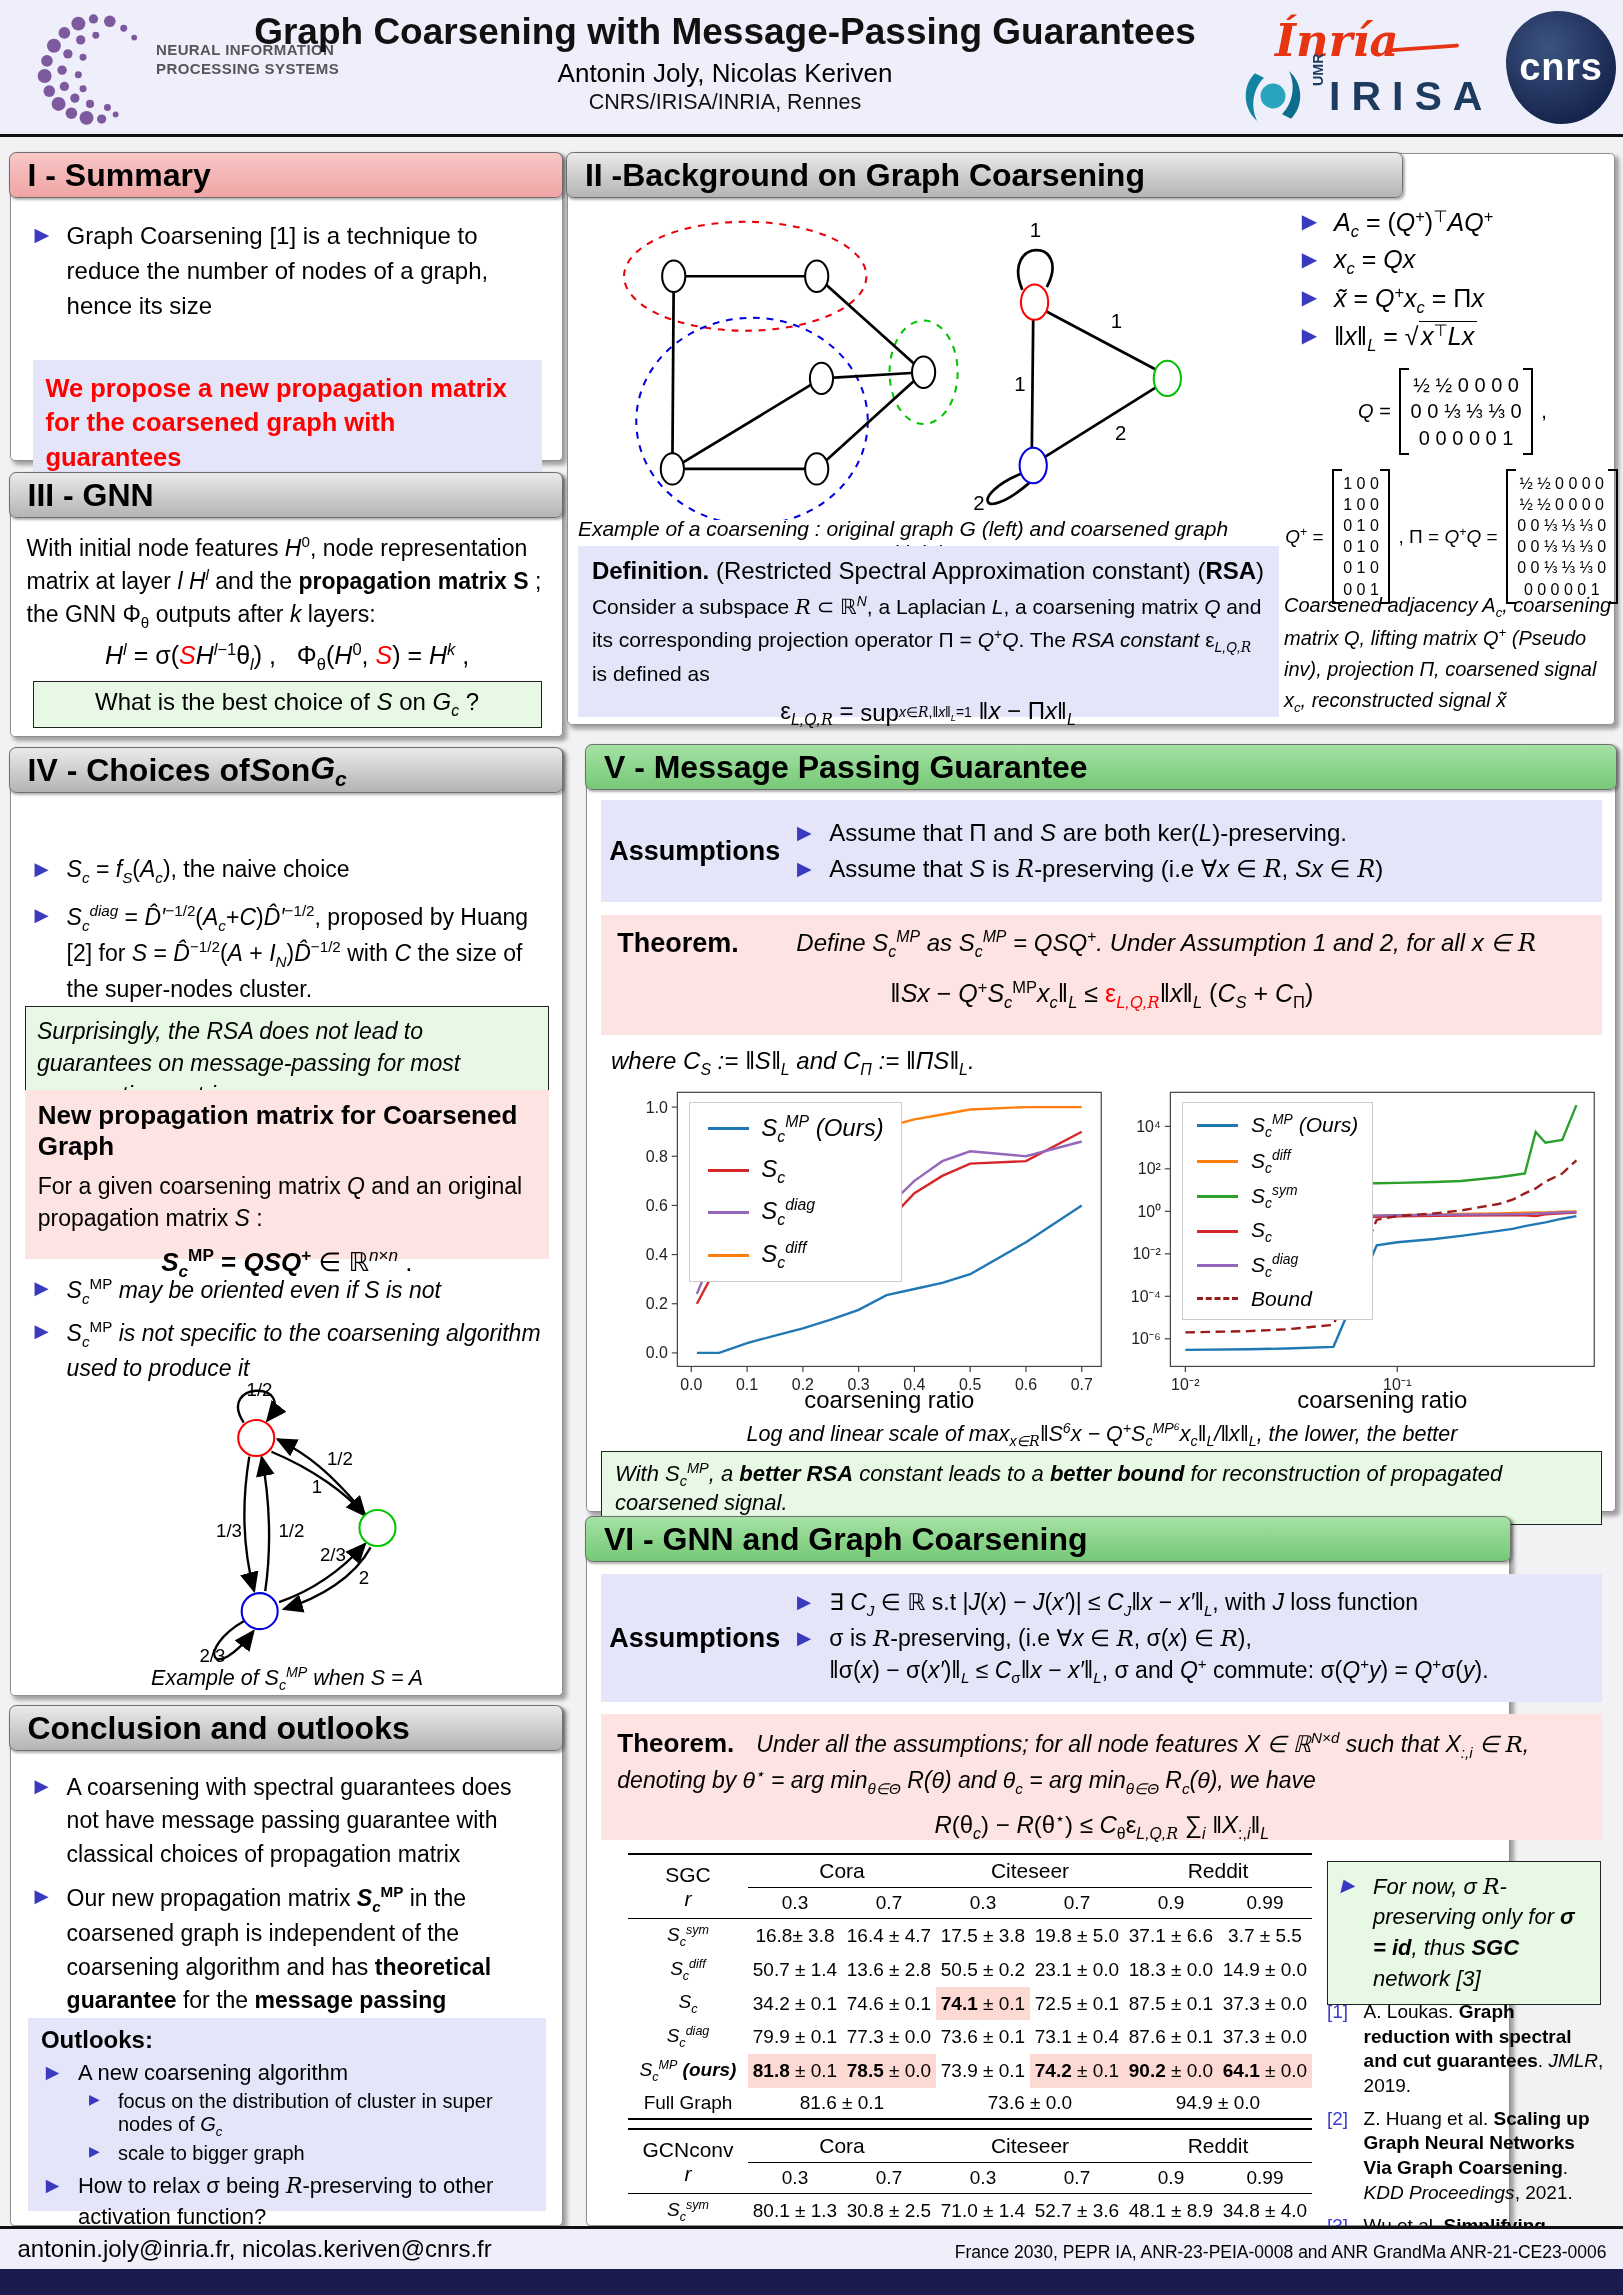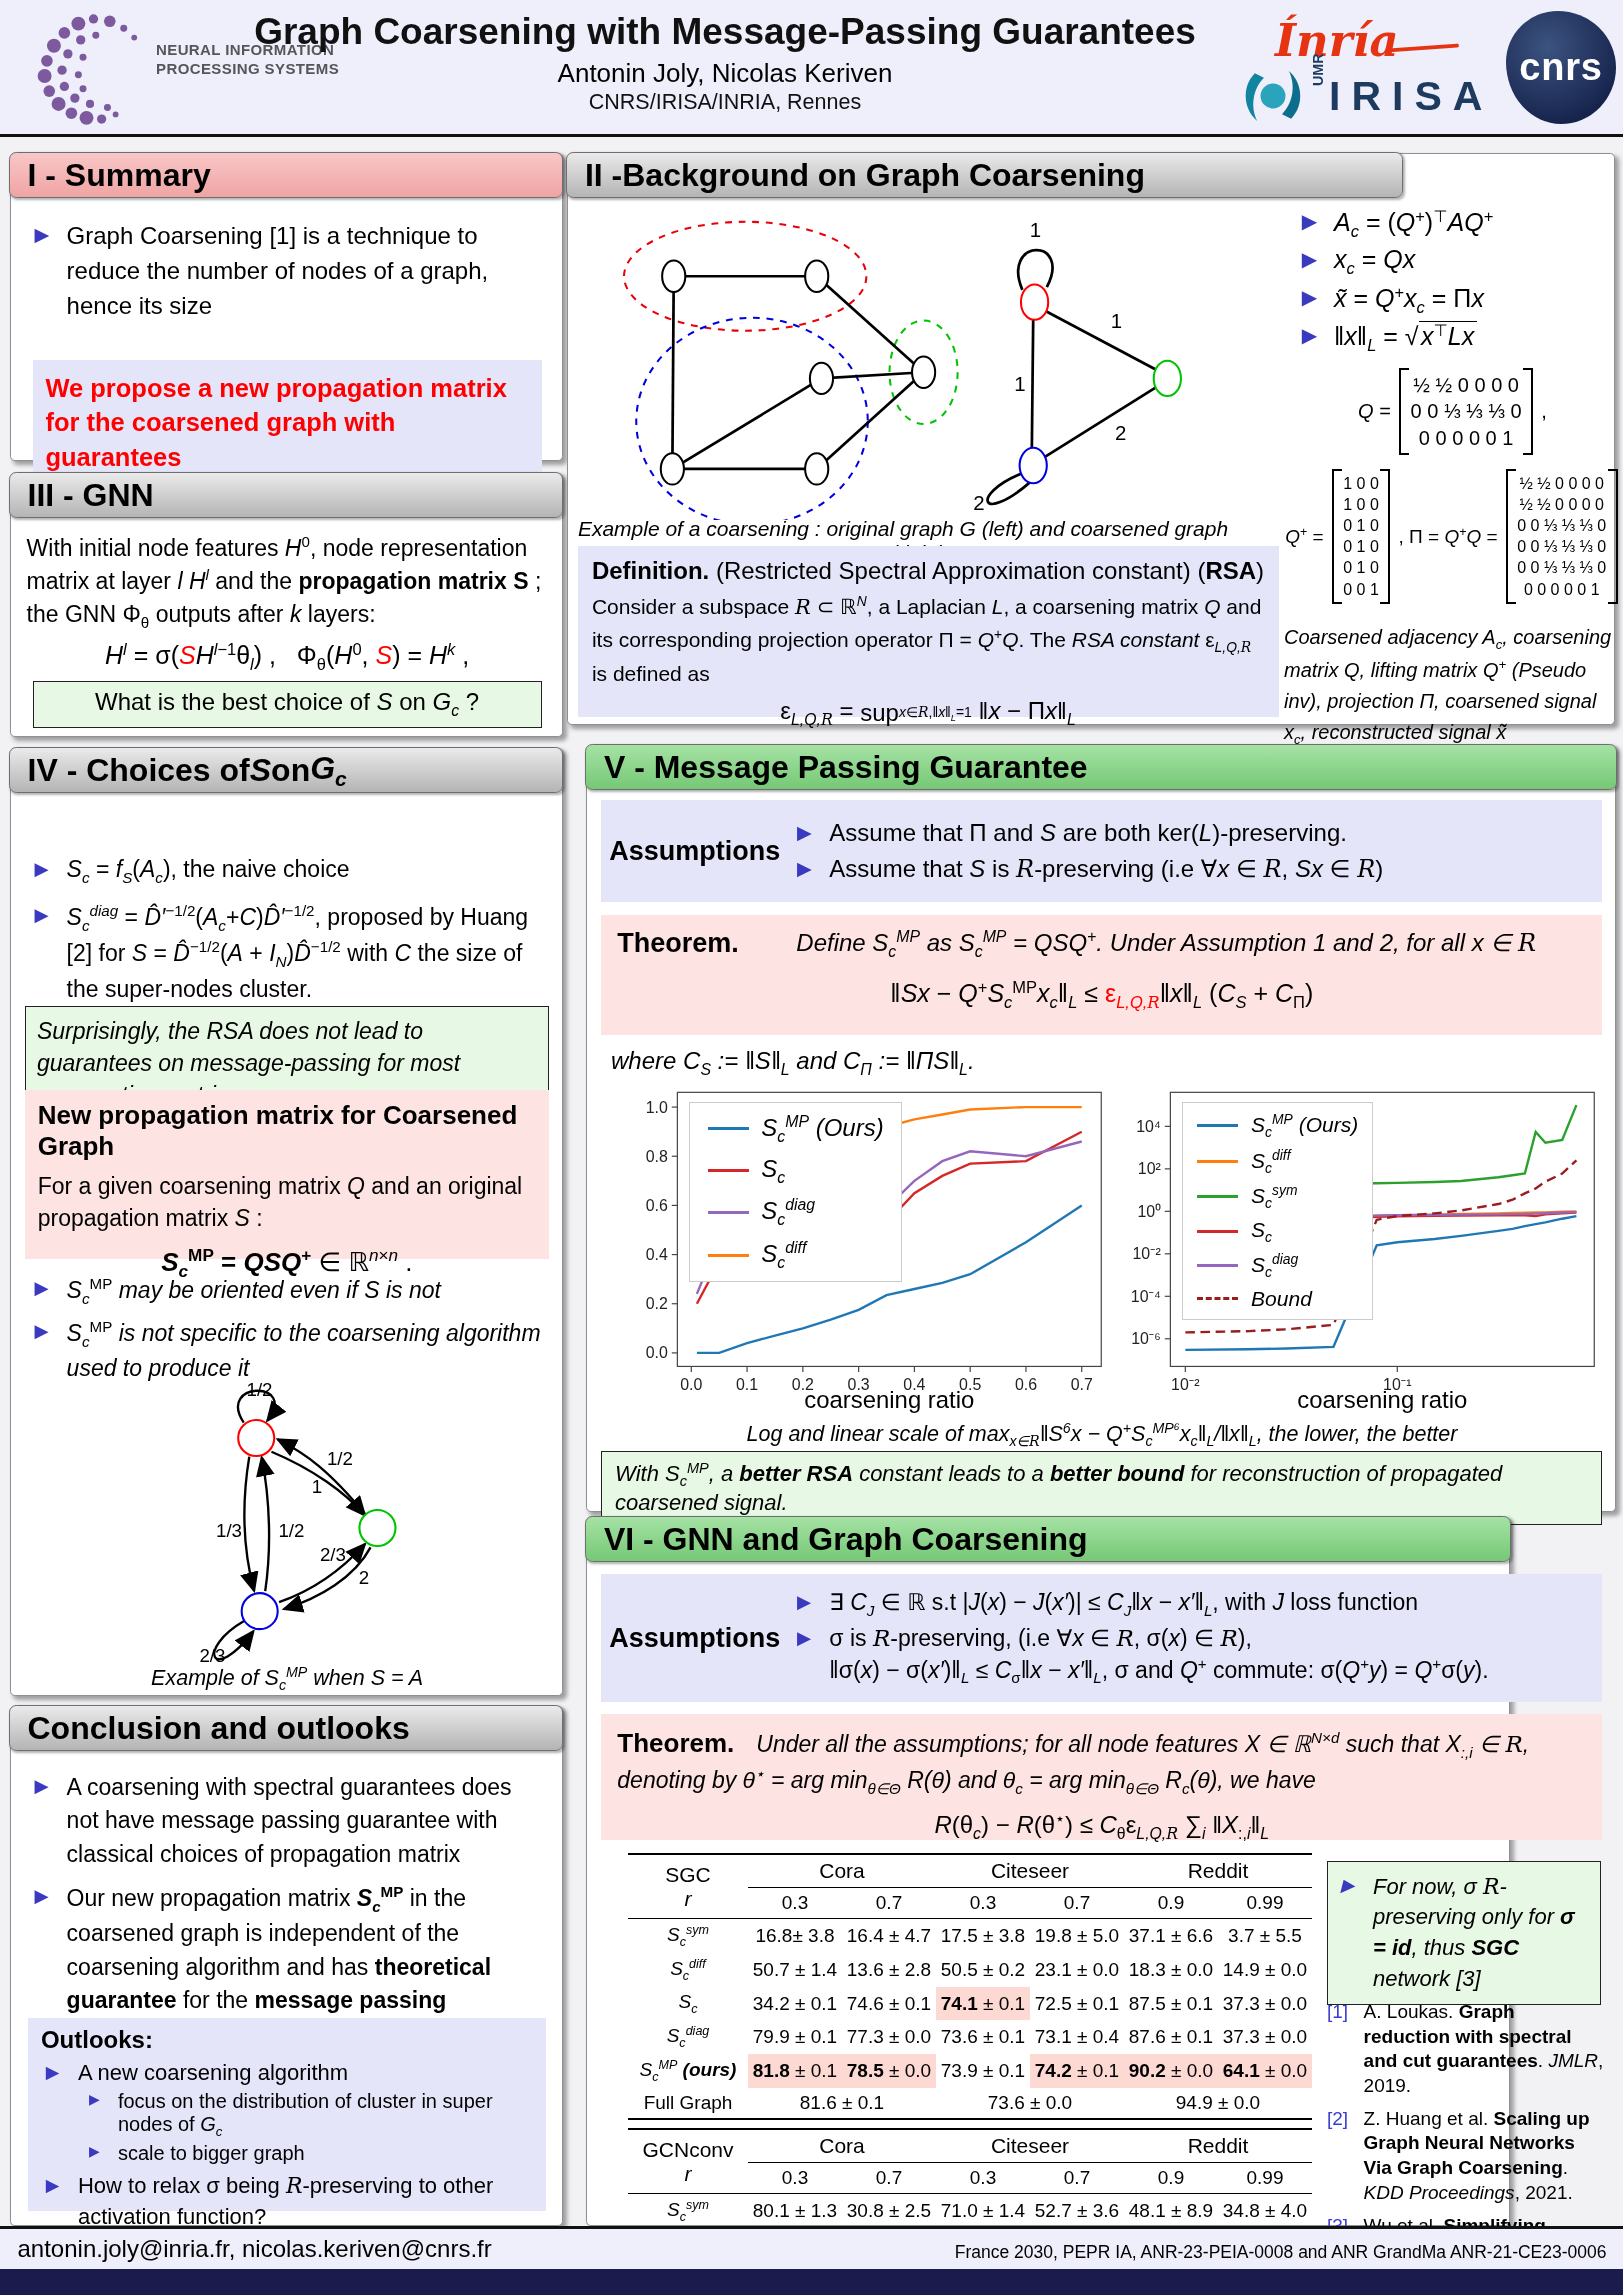--- a/index.html
+++ b/index.html
@@ -286,21 +286,21 @@
       <span style="font-size:19px;">, Π = <i>Q</i><sup>+</sup><i>Q</i> =</span>
       <span class="matrix">
           <div class="mrow">½ ½ 0 0 0 0</div>
           <div class="mrow">½ ½ 0 0 0 0</div>
           <div class="mrow">0 0 ⅓ ⅓ ⅓ 0</div>
           <div class="mrow">0 0 ⅓ ⅓ ⅓ 0</div>
           <div class="mrow">0 0 ⅓ ⅓ ⅓ 0</div>
           <div class="mrow">0 0 0 0 0 1</div>
         </span>
     </div>
-    <div class="cap" style="position:absolute;left:716px;top:468px;width:328px;font-size:20px;line-height:1.55;">Coarsened adjacency A<sub>c</sub>, coarsening matrix Q, lifting matrix Q<sup>+</sup> (Pseudo inv), projection Π, coarsened signal x<sub>c</sub>, reconstructed signal x̃</div>
+    <div class="cap" style="position:absolute;left:716px;top:436px;width:328px;font-size:20px;line-height:1.55;">Coarsened adjacency A<sub>c</sub>, coarsening matrix Q, lifting matrix Q<sup>+</sup> (Pseudo inv), projection Π, coarsened signal x<sub>c</sub>, reconstructed signal x̃</div>
   </div>
 
   <div class="panel" style="left:586px;top:745px;width:1030px;height:767px;">
     <div class="sec-head sec-green">V - Message Passing Guarantee</div>
     <div class="lavbox" style="position:absolute;left:14.3px;top:54px;width:1001px;height:102px;display:flex;align-items:center;padding:0 8px;">
       <div style="flex:0 0 183px;font-size:27px;font-weight:bold;">Assumptions</div>
       <div style="flex:1;">
         <div class="bullet" style="font-size:24px;margin-bottom:8px;">Assume that Π and <i>S</i> are both ker(<i>L</i>)-preserving.</div>
         <div class="bullet" style="font-size:24px;">Assume that <i>S</i> is <span class="scr">R</span>-preserving (i.e ∀<i>x</i> ∈ <span class="scr">R</span>, <i>Sx</i> ∈ <span class="scr">R</span>)</div>
       </div>

